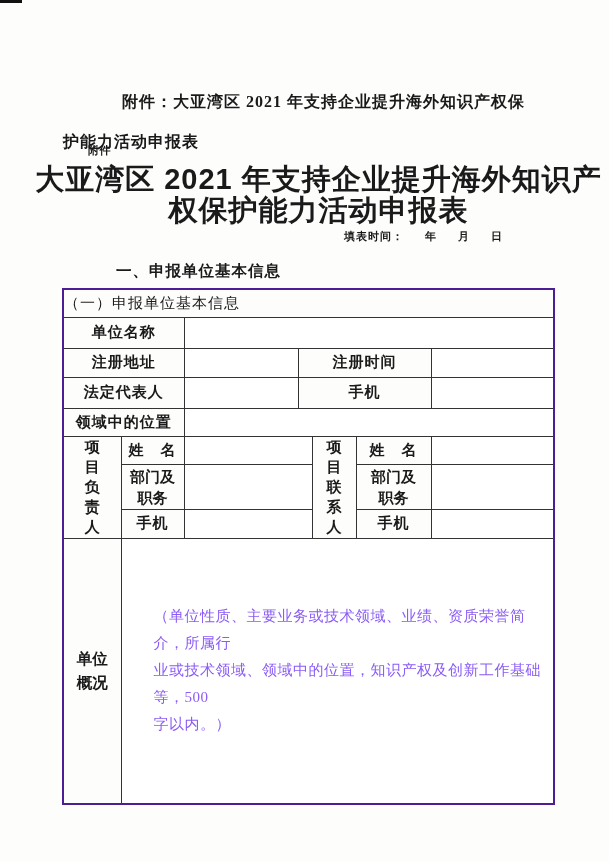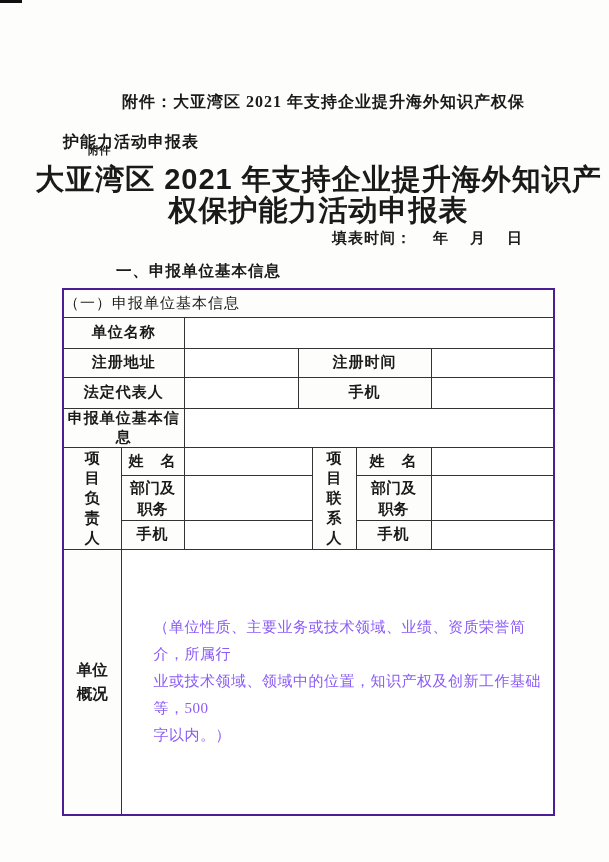--- a/index.html
+++ b/index.html
@@ -33,22 +33,22 @@
   .doc-title{
     position:absolute;left:0;top:164px;width:100%;
     padding-left:28px;box-sizing:border-box;
     text-align:center;
     font-size:29px;font-weight:bold;line-height:31px;letter-spacing:1px;
     font-family:"Liberation Sans","DejaVu Sans",sans-serif;
   }
 
   
   .fill-date{
-    position:absolute;left:332px;top:229px;
-    font-size:15px;font-weight:bold;letter-spacing:1px;
+    position:absolute;left:344px;top:229px;
+    font-size:11px;font-weight:bold;letter-spacing:1px;
   }
   .fill-date .date-unit{margin-left:21px;}
 
   
   .section-heading{
     position:absolute;left:116px;top:261px;
     font-size:15.5px;font-weight:bold;letter-spacing:1px;
     font-family:"Liberation Sans","DejaVu Sans",sans-serif;
   }
 
@@ -164,21 +164,21 @@
         <td class="lbl" colspan="3">注册时间</td>
         <td class="input"></td>
       </tr>
       <tr class="r4">
         <td class="lbl" colspan="2">法定代表人</td>
         <td class="input"></td>
         <td class="lbl" colspan="3">手机</td>
         <td class="input"></td>
       </tr>
       <tr class="r5">
-        <td class="lbl" colspan="2">申报单位基本信息</td>
+        <td class="lbl" colspan="2">领域中的位置</td>
         <td class="input" colspan="5"></td>
       </tr>
       <tr class="r6">
         <td rowspan="3">
           <div class="v-text">项目负责人</div>
         </td>
         <td class="lbl">姓　名</td>
         <td class="input" colspan="2"></td>
         <td rowspan="3">
           <div class="v-text">项目联系人</div>

